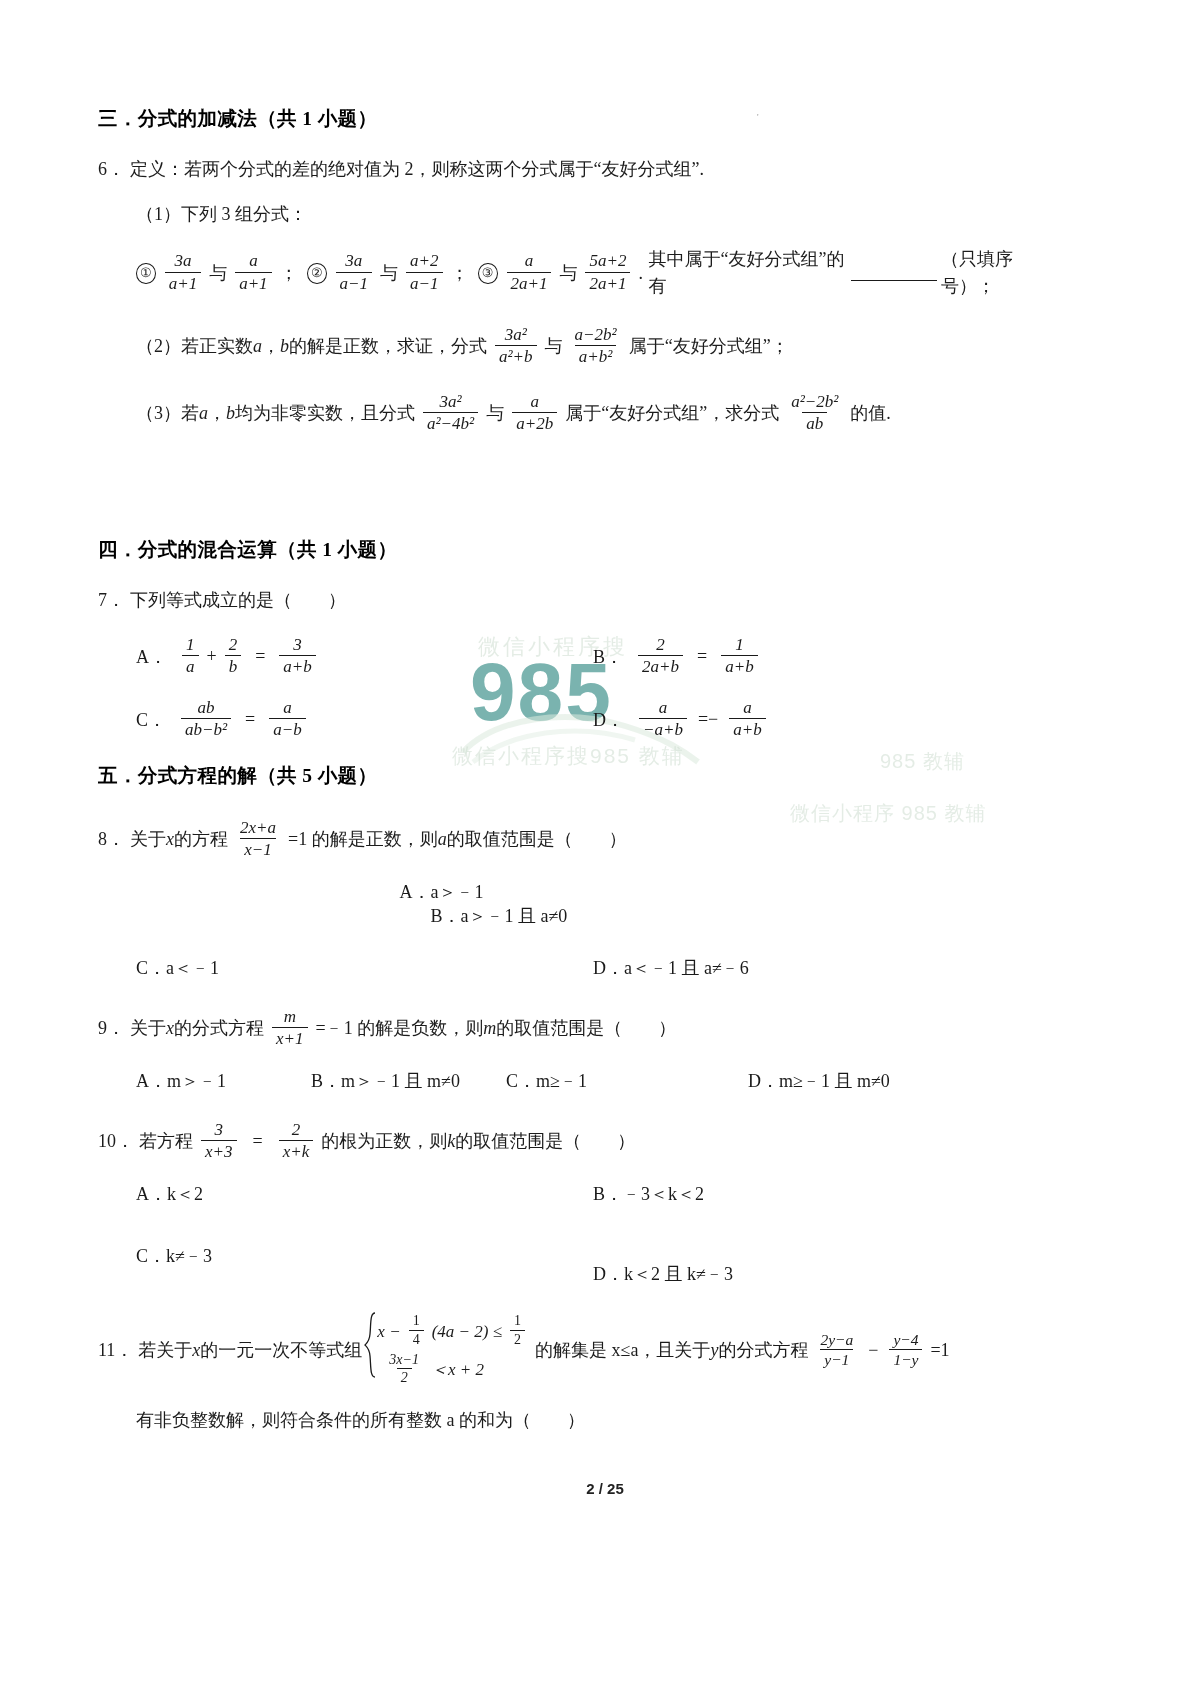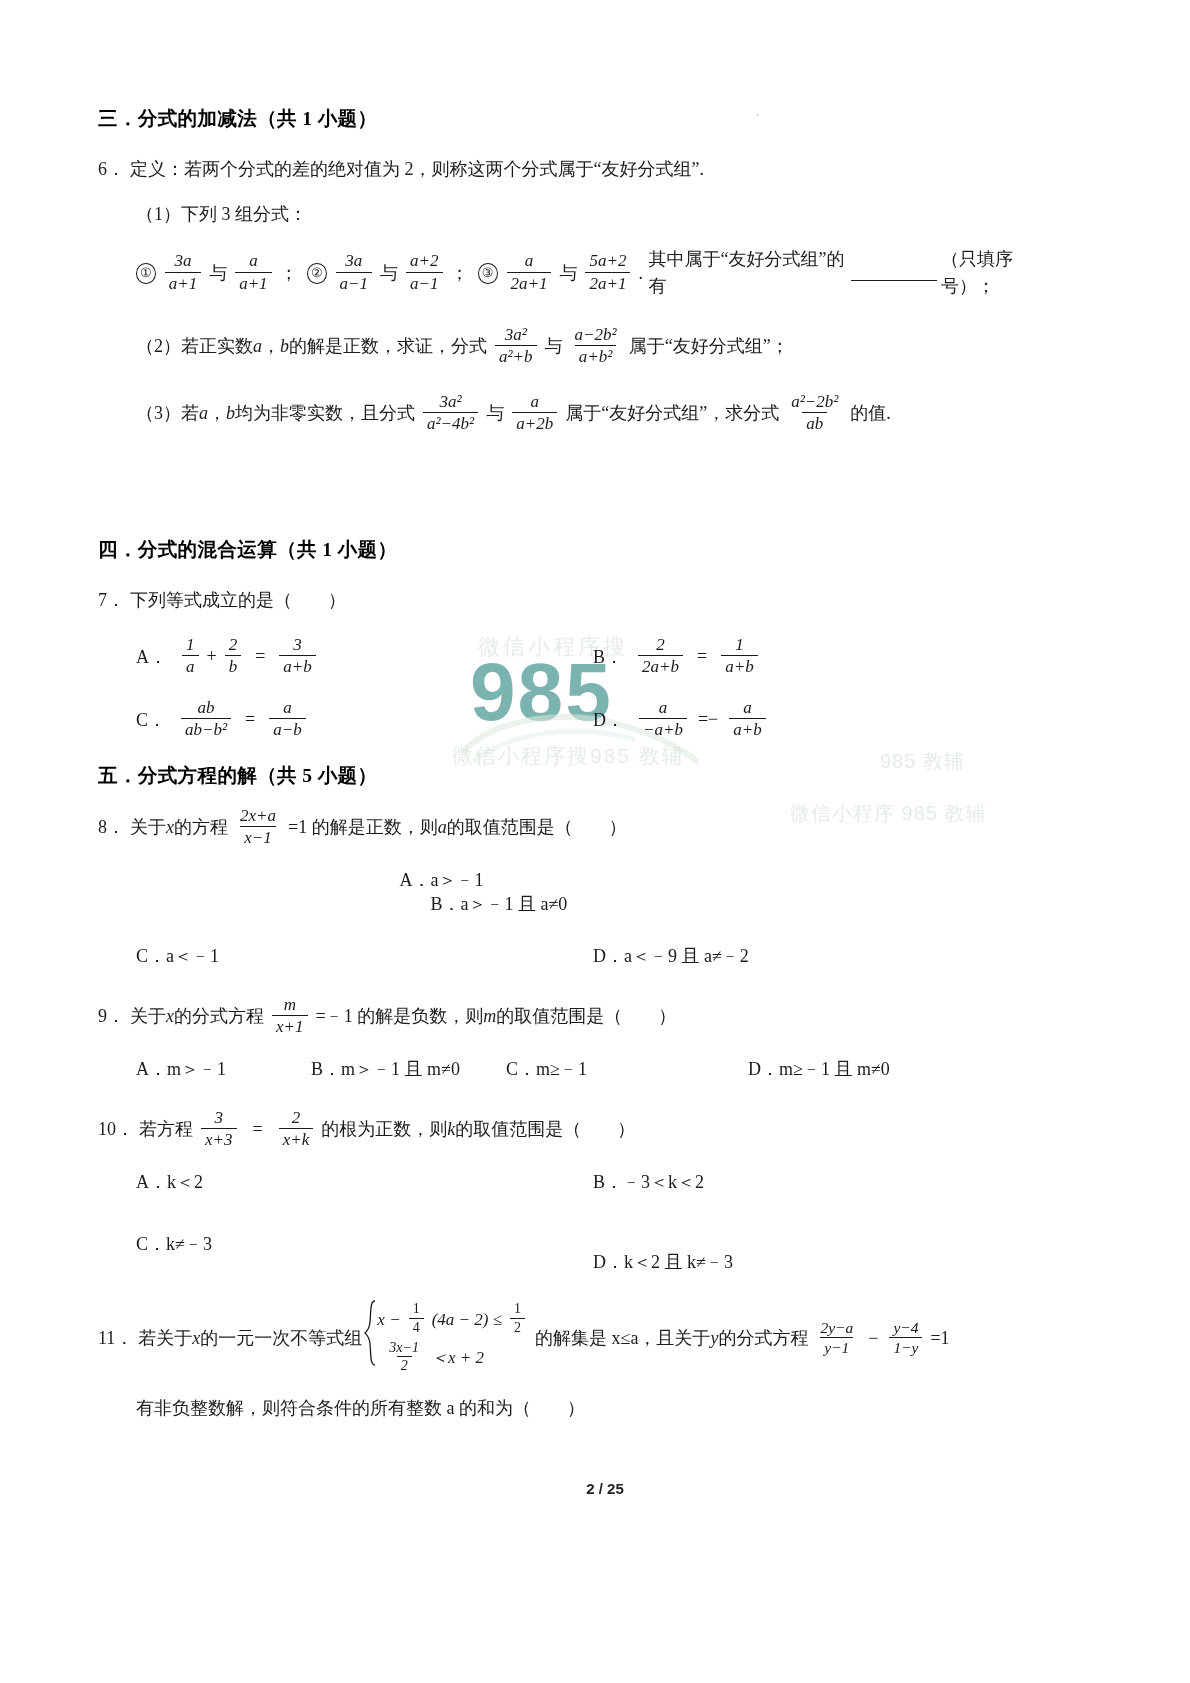--- a/index.html
+++ b/index.html
@@ -391,42 +391,42 @@
           <span class="den">−a+b</span>
         </span>
         <span style="padding:0 3px">=−</span>
         <span class="frac it">
           <span class="num">a</span>
           <span class="den">a+b</span>
         </span>
       </div>
     </div>
 
-    <div class="sec-title" style="margin-top:4px;margin-bottom:18px;">五．分式方程的解（共 5 小题）</div>
+    <div class="sec-title" style="margin-top:4px;margin-bottom:30px;">五．分式方程的解（共 5 小题）</div>
 
     <div class="q q-row" style="margin-bottom:20px;">
       <span class="qnum">8．</span>
       <span>关于 </span>
       <span class="it">x</span>
       <span> 的方程</span>
       <span class="frac it">
         <span class="num">2x+a</span>
         <span class="den">x−1</span>
       </span>
       <span>=1 的解是正数，则 </span>
       <span class="it">a</span>
       <span> 的取值范围是（　　）</span>
     </div>
     <div class="opts" style="margin-bottom:28px;flex-direction:column;">
       <div class="opt opt-a">A．a＞﹣1</div>
       <div class="opt opt-b" style="padding-left:62px;">B．a＞﹣1 且 a≠0</div>
     </div>
     <div class="opts" style="margin-bottom:28px;">
       <div class="opt opt-a">C．a＜﹣1</div>
-      <div class="opt opt-b" style="padding-left:62px;">D．a＜﹣9 且 a≠﹣2</div>
+      <div class="opt opt-b" style="padding-left:62px;">D．a＜﹣1 且 a≠﹣6</div>
     </div>
 
     <div class="q q-row" style="margin-bottom:20px;">
       <span class="qnum">9．</span>
       <span>关于 </span>
       <span class="it">x</span>
       <span> 的分式方程</span>
       <span class="frac it">
         <span class="num">m</span>
         <span class="den">x+1</span>

